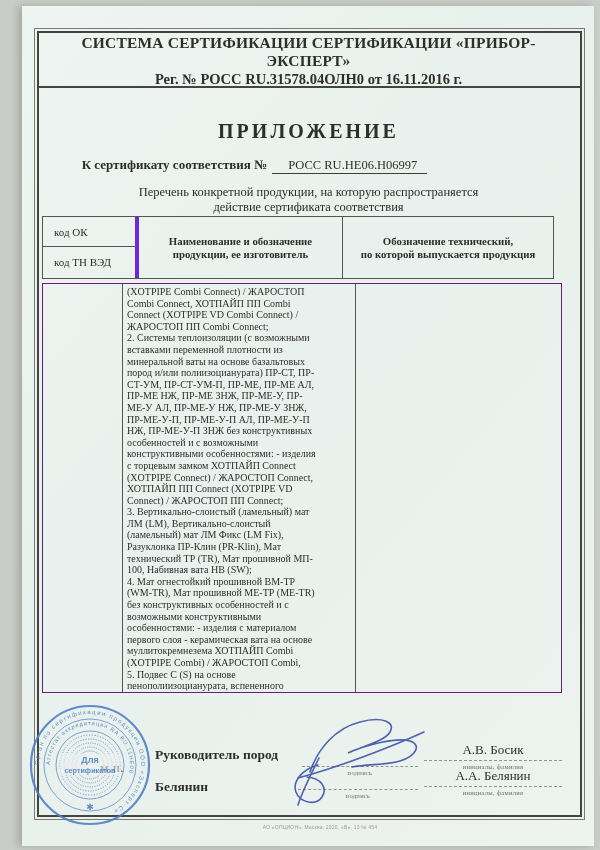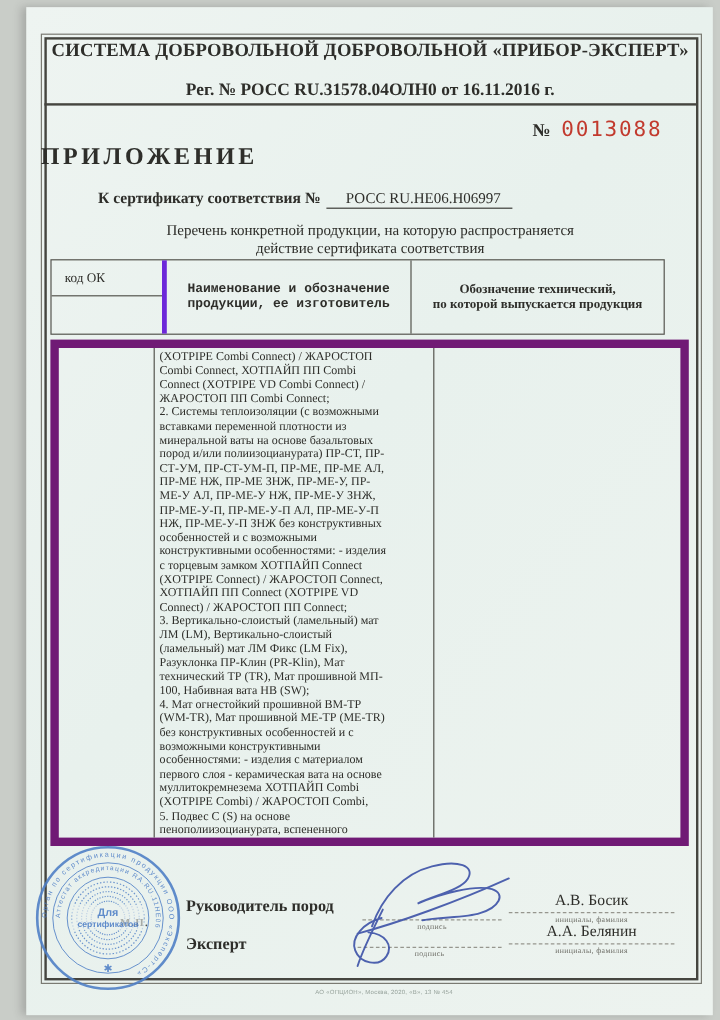--- a/index.html
+++ b/index.html
@@ -5,43 +5,43 @@
   html,body{margin:0;padding:0;}
   body{width:600px;height:850px;background:#c9cdc8;font-family:"Liberation Serif",serif;}
   .page{position:relative;width:600px;height:850px;overflow:hidden;color:#2e2e2a;}
   .paper{position:absolute;left:22px;top:6px;width:572px;height:840px;
          background:linear-gradient(130deg,#eef4f1 0%,#e8f1ed 45%,#edf3ef 100%);
          box-shadow:-4px 0 7px rgba(60,60,60,.25);}
   .frame-outer{position:absolute;left:34px;top:28px;width:549px;height:790px;border:1px solid #7a7a72;}
   .frame-inner{position:absolute;left:2px;top:2px;right:2px;bottom:2px;border:2px solid #45453f;}
   .band{position:absolute;left:40px;top:34px;width:537px;text-align:center;}
   .band .l1{font-size:15.5px;font-weight:bold;letter-spacing:.2px;}
-  .band .l2{font-size:14.5px;font-weight:bold;margin-top:15px;}
+  .band .l2{font-size:14.5px;font-weight:bold;margin-top:1px;}
   .band-line{position:absolute;left:37px;top:86px;width:543px;height:2px;background:#45453f;}
   .doc-no{position:absolute;left:34px;top:98px;width:518px;text-align:right;}
   .doc-no .sign{font-size:15px;font-weight:bold;margin-right:9px;}
   .doc-no .val{font-family:"DejaVu Sans Mono",monospace;font-size:17.5px;color:#c23a2e;letter-spacing:1.5px;}
-  .title{position:absolute;left:34px;top:120px;width:549px;
+  .title{position:absolute;left:34px;top:120px;width:549px;text-align:center;
          font-size:20px;font-weight:bold;letter-spacing:3px;}
   .cert-line{position:absolute;left:34px;top:157px;width:441px;text-align:center;font-size:13px;font-weight:bold;}
   .cert-line .val{font-weight:normal;font-size:12.5px;border-bottom:1px solid #3c3c38;
                   padding:0 10px 1px 16px;margin-left:5px;}
   .subtitle{position:absolute;left:34px;top:185px;width:549px;text-align:center;
             font-size:12.5px;font-weight:normal;line-height:14.5px;white-space:pre-line;}
   .htable{position:absolute;left:42px;top:216px;width:510px;height:61px;border:1px solid #55554f;}
   .ht-c1{position:absolute;left:0;top:0;width:96px;height:100%;border-right:4px solid #6d28d9;box-sizing:border-box;}
   .ht-c1 .cell{height:30px;display:flex;align-items:center;padding-left:11px;font-size:11px;box-sizing:border-box;}
   .ht-c1 .cell.top{border-bottom:1px solid #55554f;}
   .ht-c2{position:absolute;left:96px;top:0;width:204px;height:100%;border-right:1px solid #55554f;
          box-sizing:border-box;display:flex;align-items:center;justify-content:center;text-align:center;
-         font-size:10.8px;font-weight:bold;line-height:13px;white-space:pre-line;font-family:Liberation Mono, monospace;}
+         font-size:10.8px;font-weight:bold;line-height:13px;white-space:pre-line;}
   .ht-c3{position:absolute;left:300px;top:0;width:210px;height:100%;box-sizing:border-box;
          display:flex;align-items:center;justify-content:center;text-align:center;
          font-size:10.8px;font-weight:bold;line-height:13px;white-space:pre-line;}
-  .btable{position:absolute;left:42px;top:283px;width:518px;height:408px;border:7px solid #701a75;}
+  .btable{position:absolute;left:42px;top:283px;width:518px;height:408px;border:1px solid #701a75;}
   .bt-c1{position:absolute;left:0;top:0;width:80px;height:100%;border-right:1px solid #55554f;box-sizing:border-box;}
   .bt-c2{position:absolute;left:80px;top:0;width:233px;height:100%;border-right:1px solid #55554f;
          box-sizing:border-box;padding:2px 5px 0 4px;font-size:10px;line-height:11.6px;
          white-space:pre-line;overflow:hidden;}
   .sig-label1{position:absolute;left:155px;top:747px;font-size:13.5px;font-weight:bold;}
   .sig-label2{position:absolute;left:155px;top:779px;font-size:13.5px;font-weight:bold;}
   .rule{position:absolute;border-bottom:1.2px dashed #96968e;height:0;}
   #sl1{left:302px;top:766px;width:116px;}
   #sl2{left:298px;top:789px;width:120px;}
   #nl1{left:424px;top:760px;width:138px;}
@@ -65,41 +65,39 @@
 <body>
 
 <div class="page">
   <div class="paper"></div>
 
   <div class="frame-outer">
     <div class="frame-inner"></div>
   </div>
 
   <div class="band">
-    <div class="l1">СИСТЕМА ДОБРОВОЛЬНОЙ ДОБРОВОЛЬНОЙ «ПРИБОР-ЭКСПЕРТ»</div>
+    <div class="l1">СИСТЕМА СЕРТИФИКАЦИИ СЕРТИФИКАЦИИ «ПРИБОР-ЭКСПЕРТ»</div>
     <div class="l2">Рег. № РОСС RU.31578.04ОЛН0 от 16.11.2016 г.</div>
   </div>
   <div class="band-line"></div>
 
-  <div class="doc-no">
-    <span class="sign">№</span><span class="val">0013088</span>
-  </div>
 
   <div class="title">ПРИЛОЖЕНИЕ</div>
 
   <div class="cert-line">
     <span>К сертификату соответствия №</span><span class="val">РОСС RU.НЕ06.Н06997</span>
   </div>
 
   <div class="subtitle">Перечень конкретной продукции,  на которую распространяется
 действие сертификата соответствия</div>
 
   <div class="htable">
     <div class="ht-c1">
       <div class="cell top">код ОК</div>
+      <div class="cell">код ТН ВЭД</div>
     </div>
     <div class="ht-c2">Наименование и обозначение
 продукции, ее изготовитель</div>
     <div class="ht-c3">Обозначение технический,
 по которой выпускается продукция</div>
   </div>
 
   <div class="btable">
     <div class="bt-c1"></div>
     <div class="bt-c2">(XOTPIPE Combi Connect) / ЖАРОСТОП
@@ -133,21 +131,21 @@
 возможными конструктивными
 особенностями:  - изделия с материалом
 первого слоя - керамическая вата на основе
 муллитокремнезема ХОТПАЙП Combi
 (XOTPIPE Combi) / ЖАРОСТОП Combi,
 5. Подвес С (S) на основе
 пенополиизоцианурата, вспененного</div>
   </div>
 
   <div class="sig-label1">Руководитель пород</div>
-  <div class="sig-label2">Эксперт</div>
+  <div class="sig-label2">Белянин</div>
 
   <div class="rule" id="sl1"></div>
   <div class="rule" id="sl2"></div>
   <div class="rule" id="nl1"></div>
   <div class="rule" id="nl2"></div>
 
   <div class="tiny" id="ps1">подпись</div>
   <div class="tiny" id="ps2">подпись</div>
   <div class="tiny" id="fm1">инициалы, фамилия</div>
   <div class="tiny" id="fm2">инициалы, фамилия</div>

